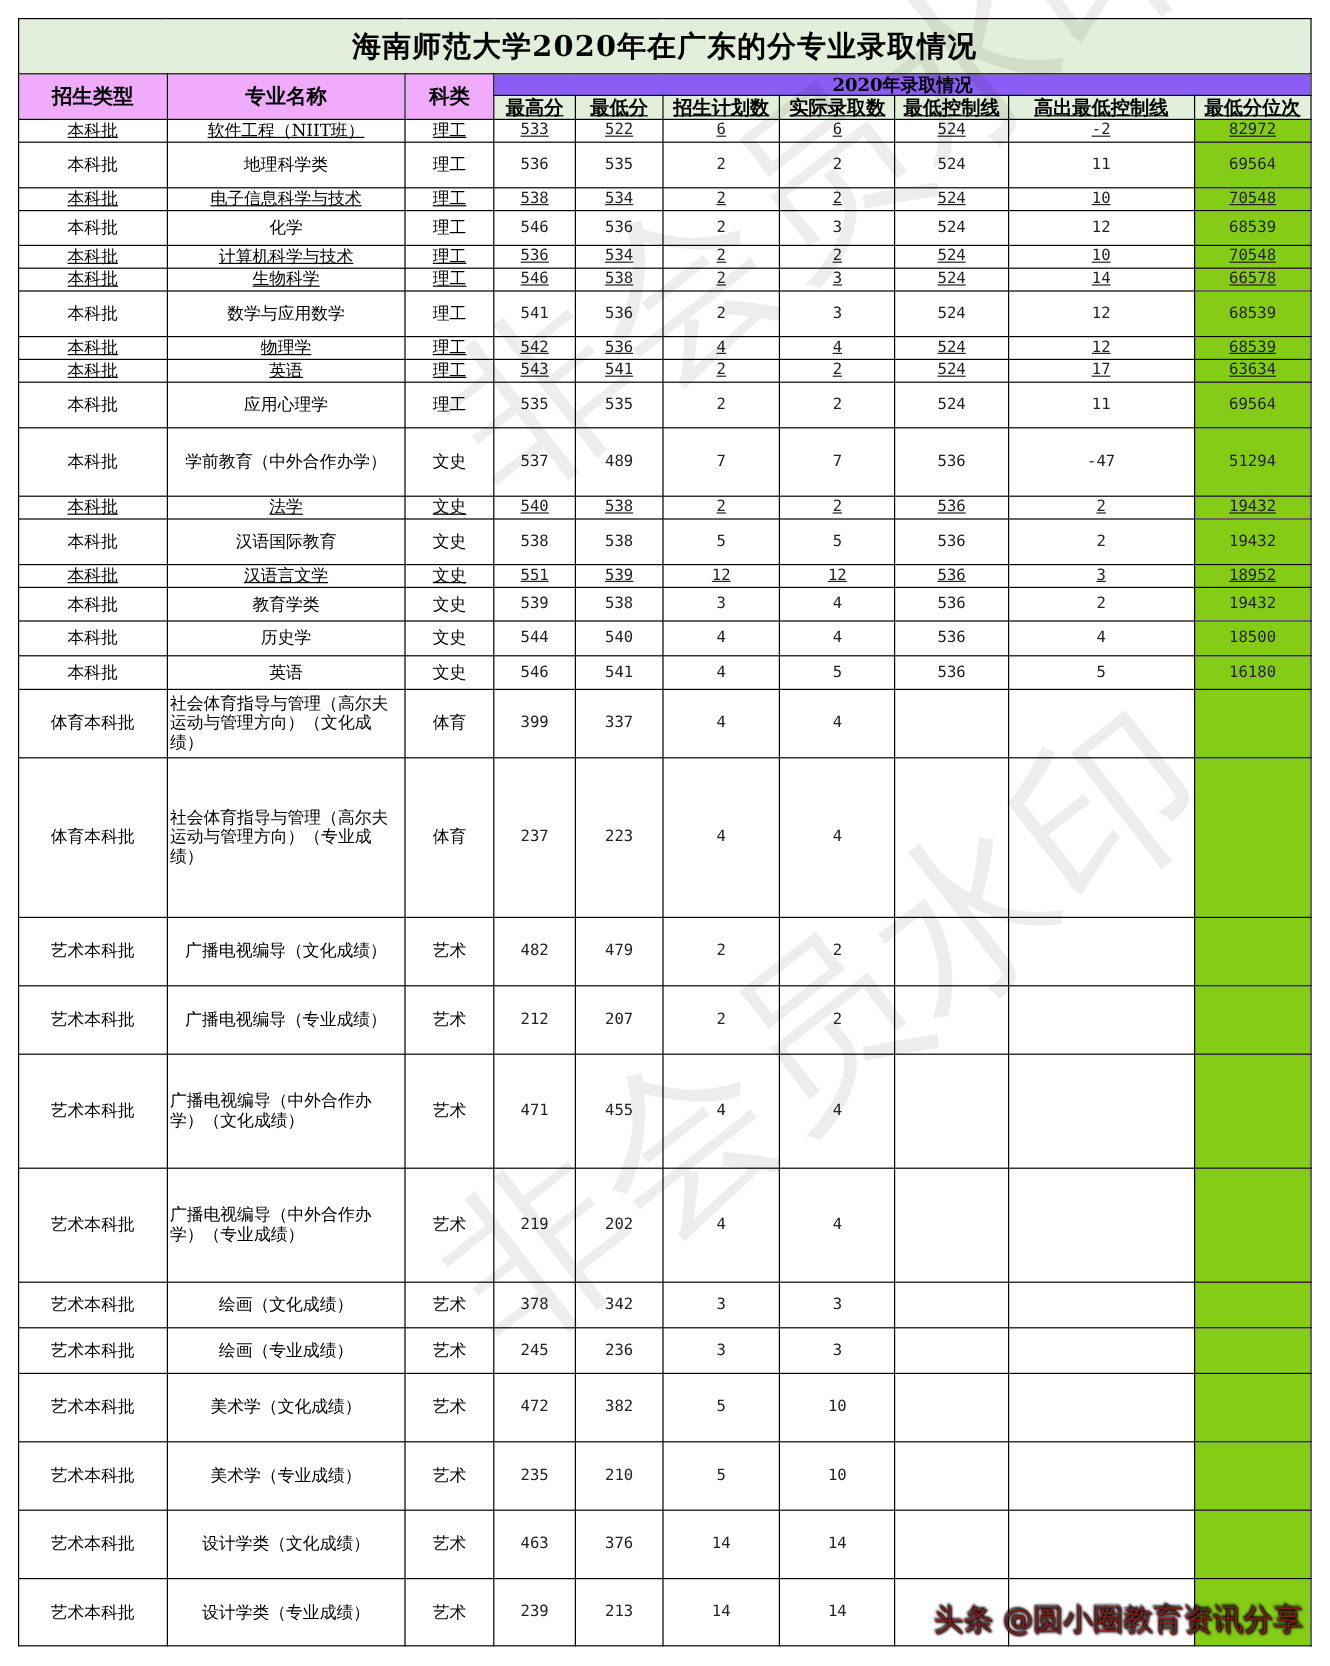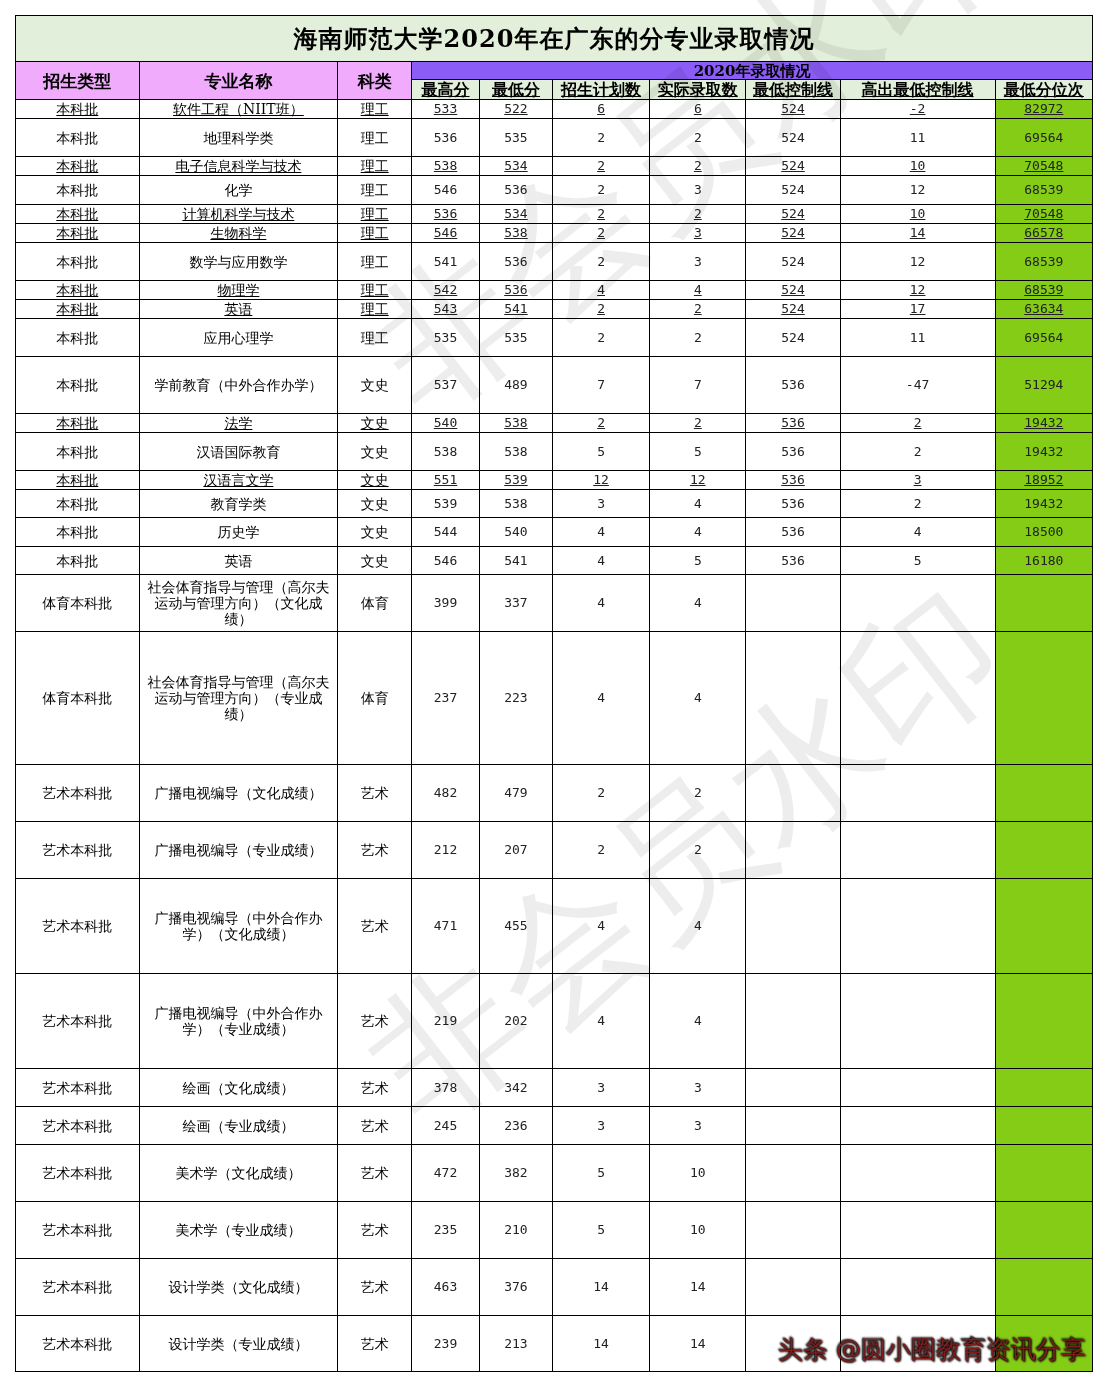--- a/index.html
+++ b/index.html
@@ -11,21 +11,21 @@
            font-size: 14px; line-height: 16px; font-weight: normal; overflow: hidden; }
   .title-cell { background: #e2efda; height: 45px; font-size: 24px; font-weight: bold;
                 letter-spacing: 1px; border-bottom: 1.5px solid #000; }
   .hdr { background: #f0abfc; font-weight: bold; font-size: 17px; }
   .hdr-group { background: #8b5cf6; font-weight: bold; font-size: 15px; height: 17px; line-height: 16px; }
   .hdr-sub { background: #e2efda; font-weight: bold; font-size: 16px; height: 19px; line-height: 18px;
              text-decoration: underline; }
   .rank { background: #84cc16; }
   .num { font-family: "DejaVu Sans Mono", "Liberation Mono", monospace; font-size: 13px; color: #222; }
   .major { font-size: 14px; padding: 0 2px; }
-  .major.wrap { text-align: center; border-radius: 11px; }
+  .major.wrap { text-align: left; border-radius: 11px; }
   .tight td { text-decoration: underline; }
   .watermark { position: absolute; pointer-events: none; color: rgba(0,0,0,0.07);
                font-family: "DejaVu Sans", sans-serif; font-size: 150px; font-weight: normal;
                white-space: nowrap; transform-origin: left top; }
   .credit { position: absolute; right: 22px; bottom: 22px; color: #7f1d1d; font-family: "DejaVu Sans", sans-serif;
             font-size: 25px; text-shadow: 0 0 2px #000, 1px 1px 2px #000, -1px -1px 2px #000; }
 </style>
 </head>
 <body>
 

